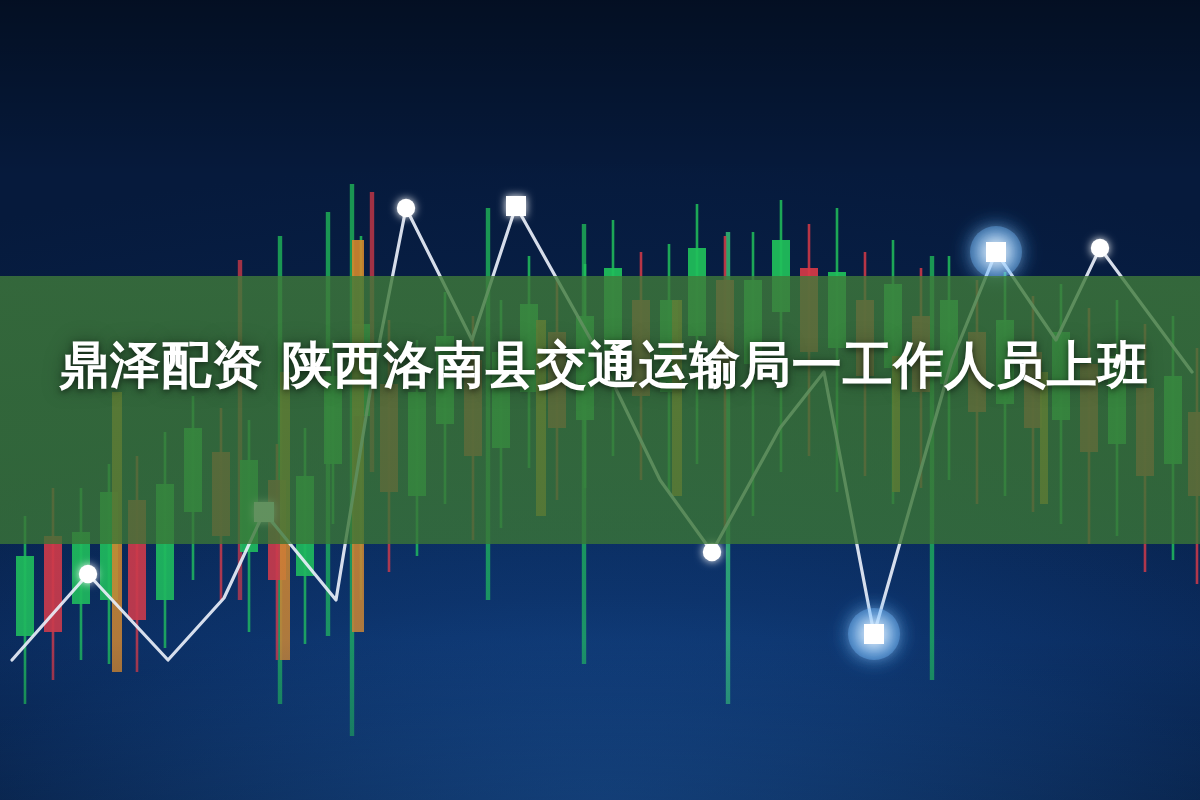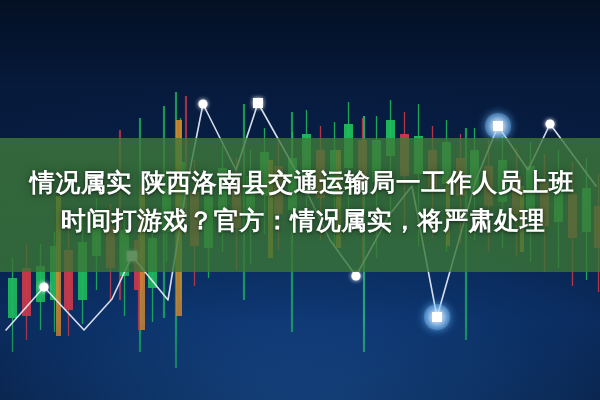--- a/index.html
+++ b/index.html
@@ -189,17 +189,16 @@
         <rect x="432" y="312" width="10" height="10" fill="#ffffff" filter="url(#nodeGlow)"></rect>
         <circle cx="498" cy="126" r="13" fill="#64b5ff" fill-opacity="0.35" filter="url(#nodeGlow)"></circle>
         <rect x="493" y="121" width="10" height="10" fill="#ffffff" filter="url(#nodeGlow)"></rect>
         <circle cx="550" cy="124" r="4.6" fill="#ffffff" filter="url(#softGlow)"></circle>
       </g>
   </svg>
 
   <div id="green-band" style="top: 138px; height: 134px;"></div>
 
   <div id="title-block" style="top: 164px;">
-    <span class="tline" id="line1">情况属实 陕西洛南县交通运输局一工作人员上班</span>
-    <span class="tline" id="line2">时间打游戏？官方：情况属实，将严肃处理</span>
+    <span class="tline" id="line1">鼎泽配资 陕西洛南县交通运输局一工作人员上班</span>
   </div>
 
 </div>
 
 </body></html>

